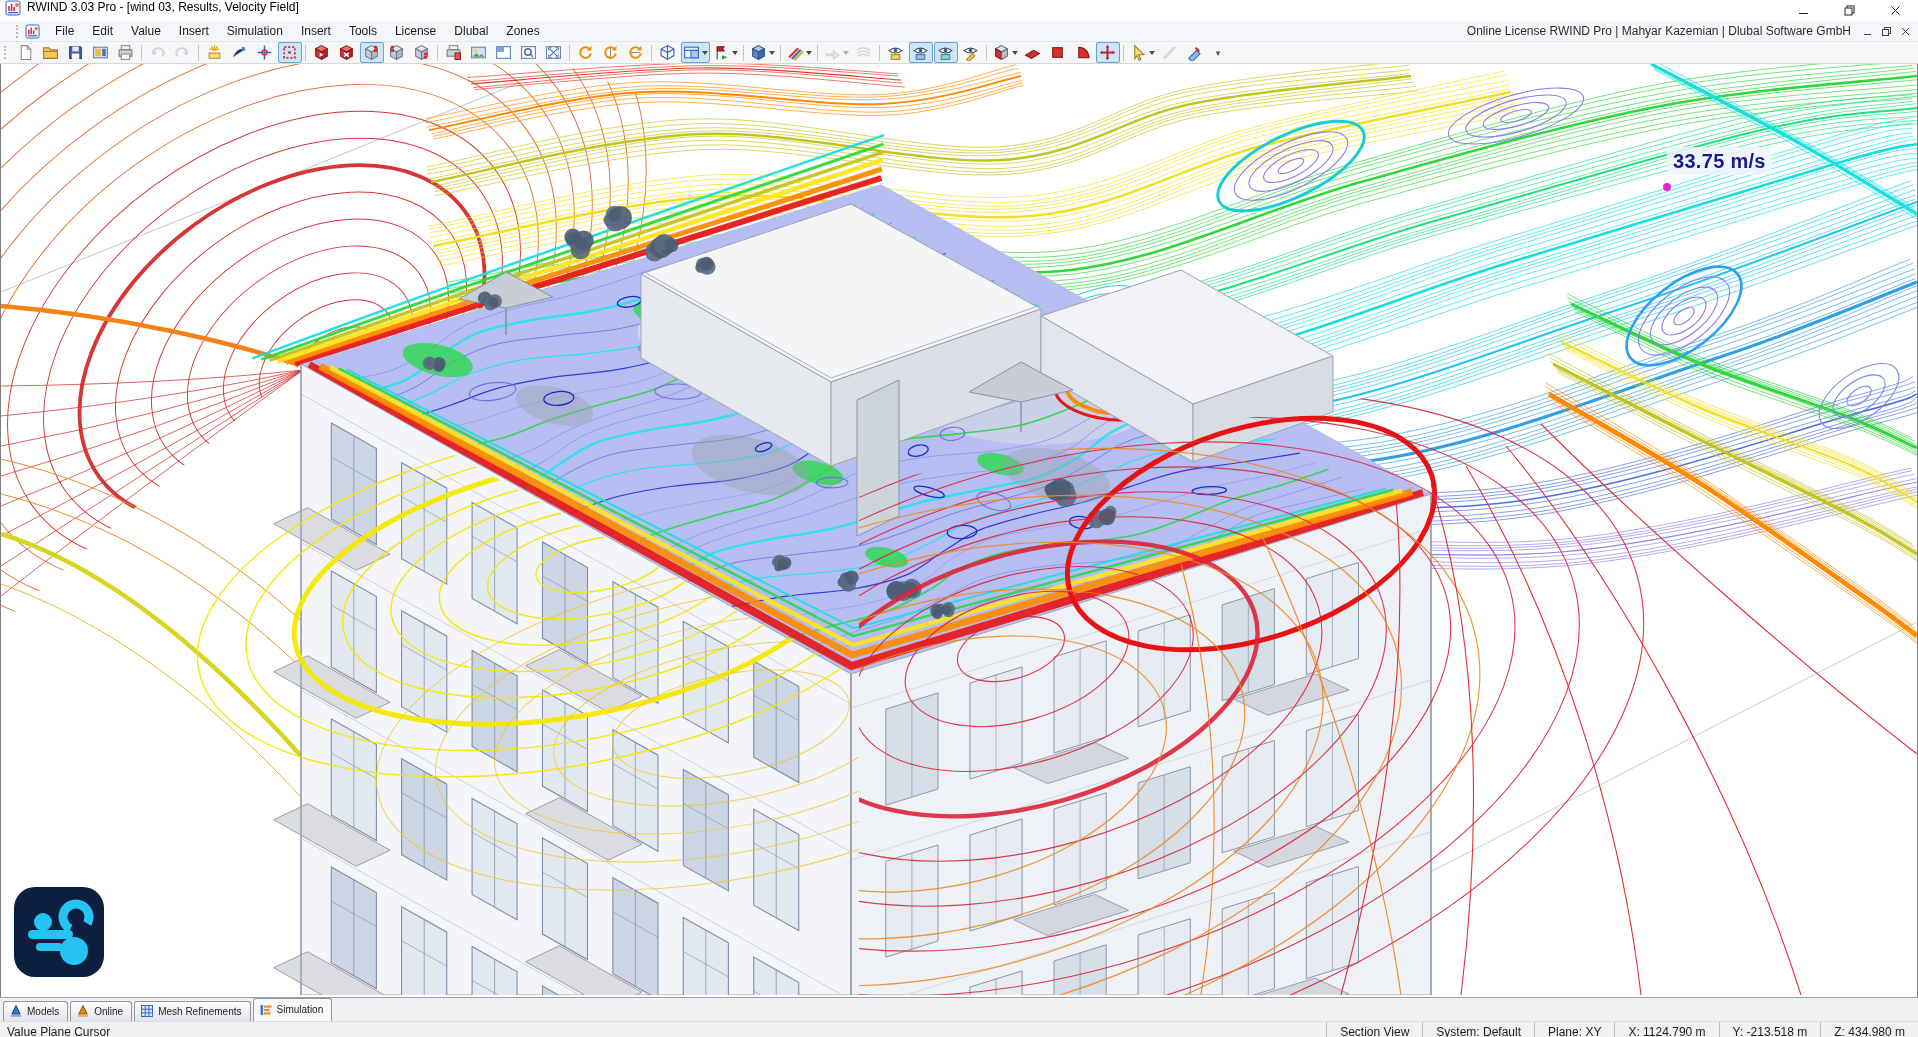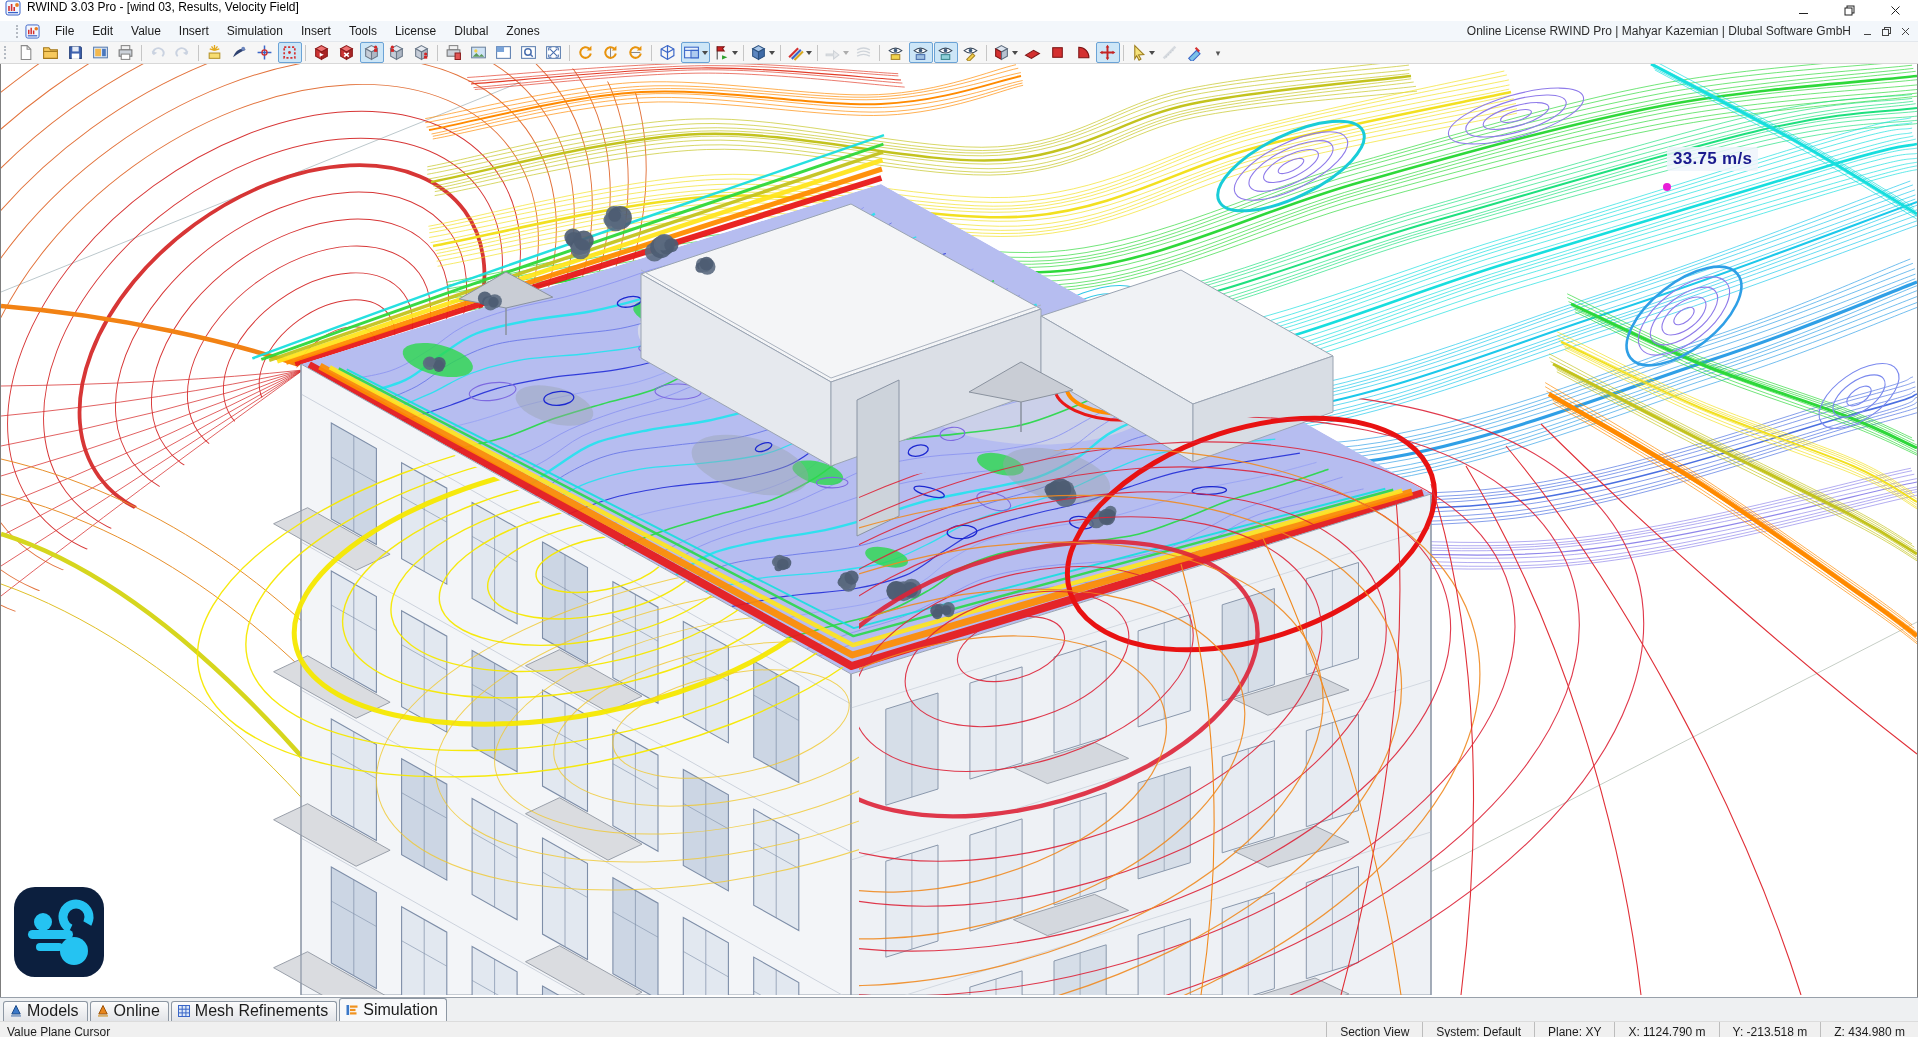--- a/index.html
+++ b/index.html
@@ -29,27 +29,27 @@
   .tbtn{height:19px;min-width:20px;display:flex;align-items:center;justify-content:center;border:1px solid transparent;border-radius:2px;margin:0 0.5px;padding:0 1px}
   .tbtn.on{background:#cde6f7;border-color:#6ba3d6}
   .tbtn.disabled{opacity:.42}
   .tsep{width:1px;height:16px;background:#c6c6c6;margin:0 3px;flex:0 0 auto}
   .dd{width:0;height:0;border-left:3px solid transparent;border-right:3px solid transparent;border-top:4px solid #4a4a4a;margin-left:2px}
   .overflow-btn{margin-left:4px;width:14px;height:19px;display:flex;align-items:center;justify-content:center;color:#555;font-size:9px}
 
   
   .viewport{position:relative;height:933px;flex:0 0 auto;background:#fff;border-left:1px solid #7d7d7d;border-right:1px solid #7d7d7d;box-sizing:border-box;overflow:hidden}
   #scene{position:absolute;left:0;top:0}
-  .value-label{position:absolute;left:1666px;top:83px;background:rgba(238,244,252,.85);color:#1a1a8e;font-weight:bold;font-size:17px;line-height:1.2;padding:2px 6px;border-radius:2px;letter-spacing:.3px}
+  .value-label{position:absolute;left:1666px;top:83px;background:rgba(238,244,252,.85);color:#1a1a8e;font-weight:bold;font-size:20px;line-height:1.2;padding:2px 6px;border-radius:2px;letter-spacing:.3px}
   .cursor-dot{position:absolute;left:1662px;top:119px;width:8px;height:8px;border-radius:50%;background:#e81ed8}
   .brand-logo{position:absolute;left:12px;top:822px}
 
   
   .tabbar{height:23px;background:#eef0f2;border-top:1px solid #98a0aa;display:flex;align-items:flex-end;padding-left:3px;gap:2px;flex:0 0 auto}
-  .tab{display:flex;align-items:center;gap:4px;font-size:16px;color:#1c1c1c;border:1px solid #8d97a3;border-bottom:none;border-radius:3px 3px 0 0;padding:1px 8px 2px 5px;height:16px;background:linear-gradient(#fcfcfc,#e2e4e8);white-space:nowrap}
+  .tab{display:flex;align-items:center;gap:4px;font-size:10px;color:#1c1c1c;border:1px solid #8d97a3;border-bottom:none;border-radius:3px 3px 0 0;padding:1px 8px 2px 5px;height:16px;background:linear-gradient(#fcfcfc,#e2e4e8);white-space:nowrap}
   .tab.active{background:#f7f8fa;height:19px}
 
   
   .statusbar{height:19px;background:#f0f0f0;border-top:1px solid #dcdcdc;display:flex;align-items:center;color:#1c1c1c;flex:0 0 auto}
   .status-left{padding-left:7px;white-space:nowrap}
   .status-right{margin-left:auto;display:flex;height:100%;align-items:stretch}
   .status-seg{border-left:1px solid #bdbdbd;padding:0 13px;display:flex;align-items:center;white-space:nowrap}
 </style>
 </head>
 <body>

